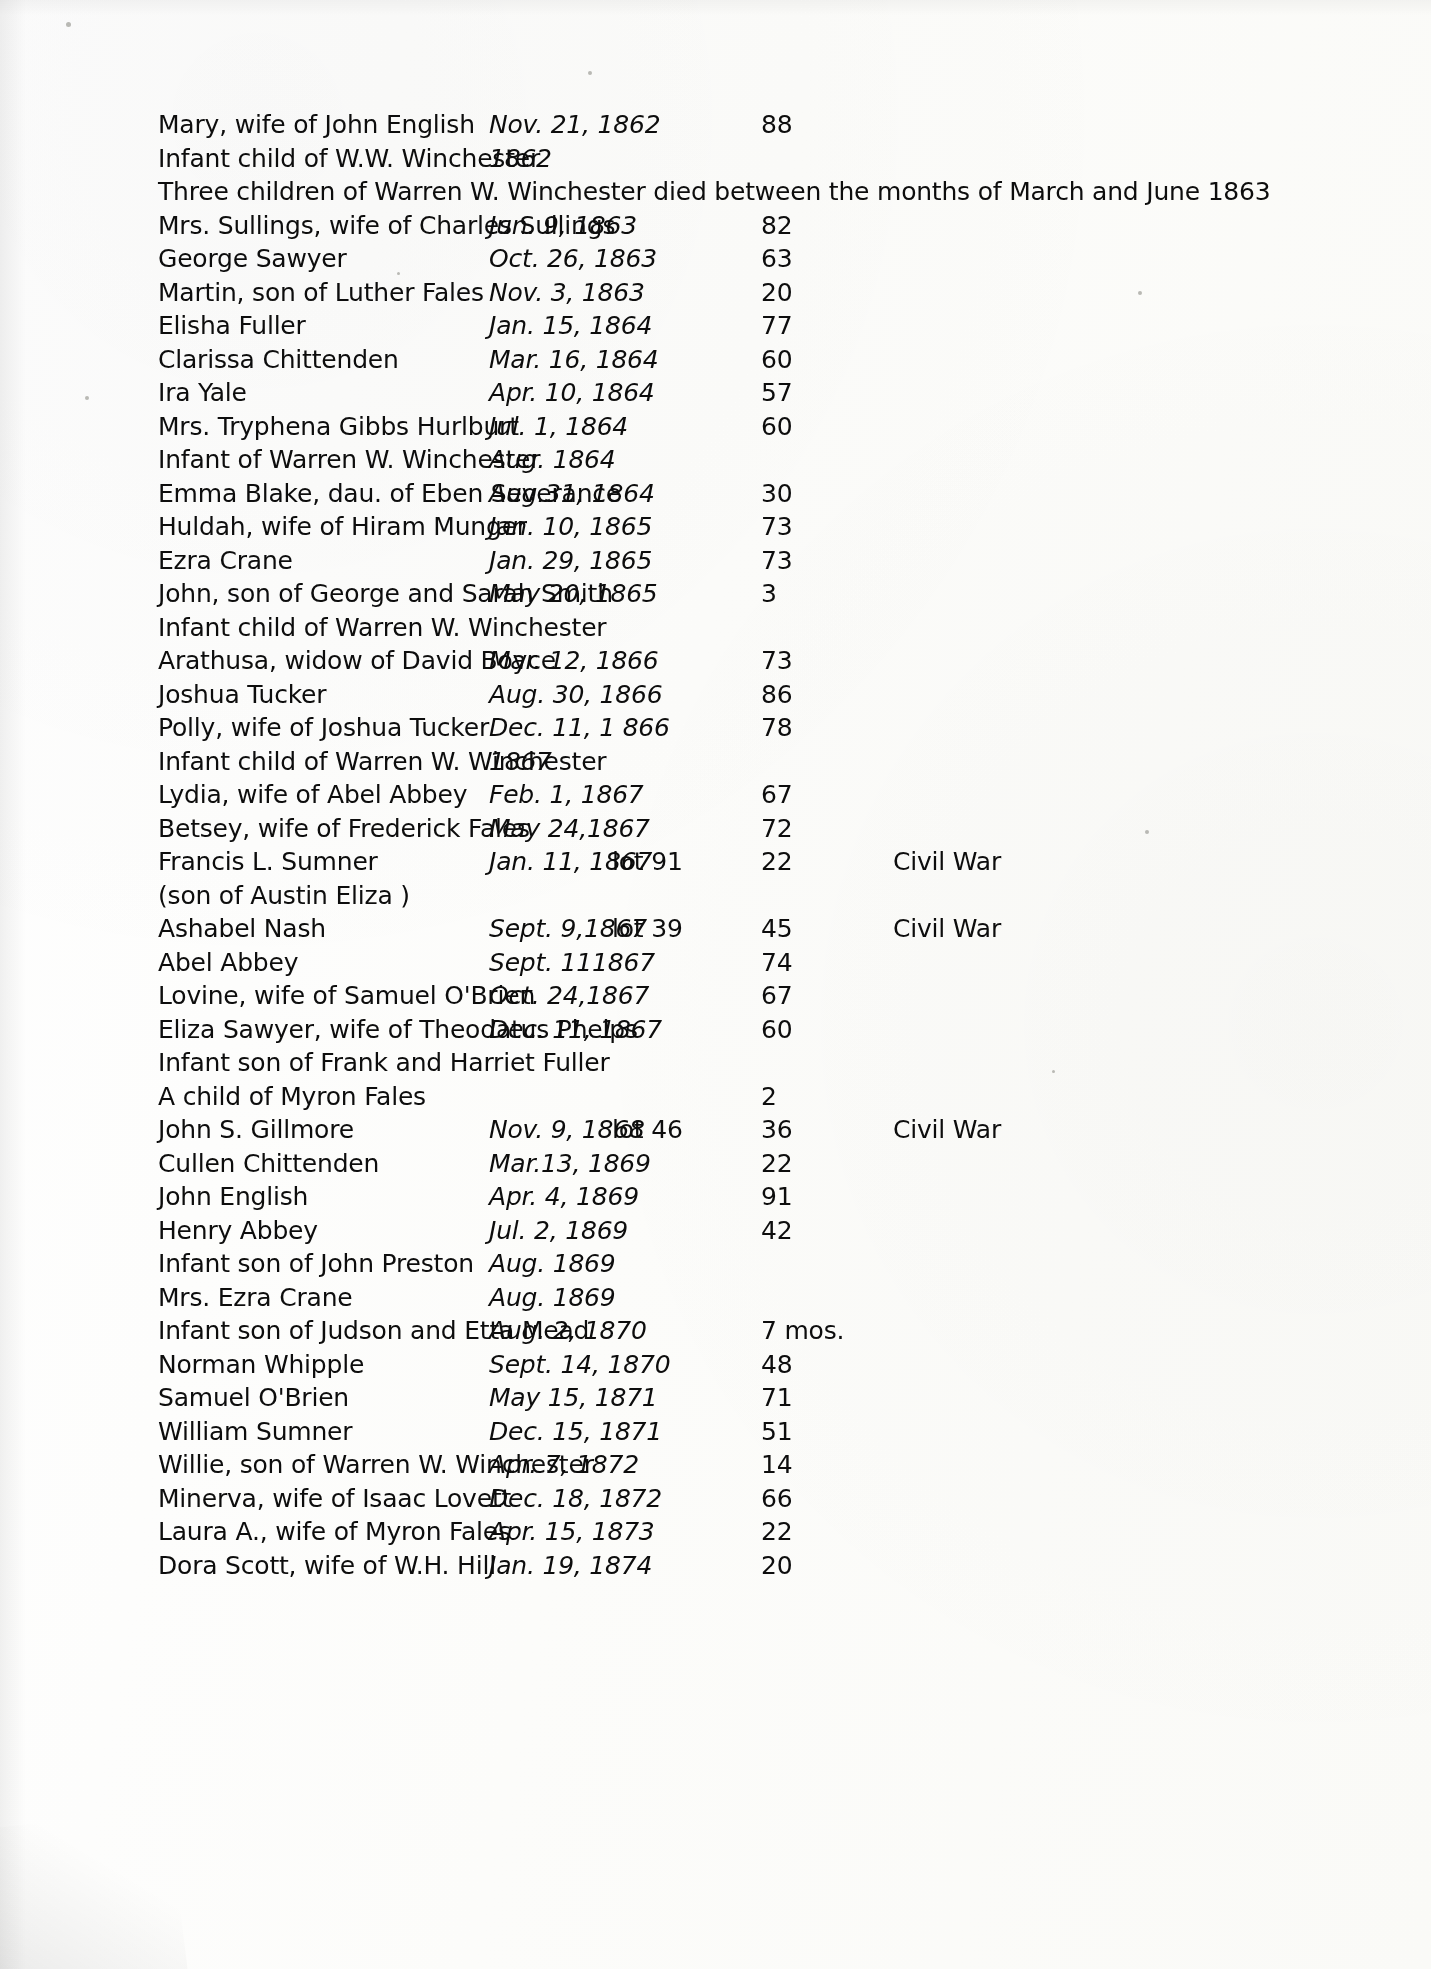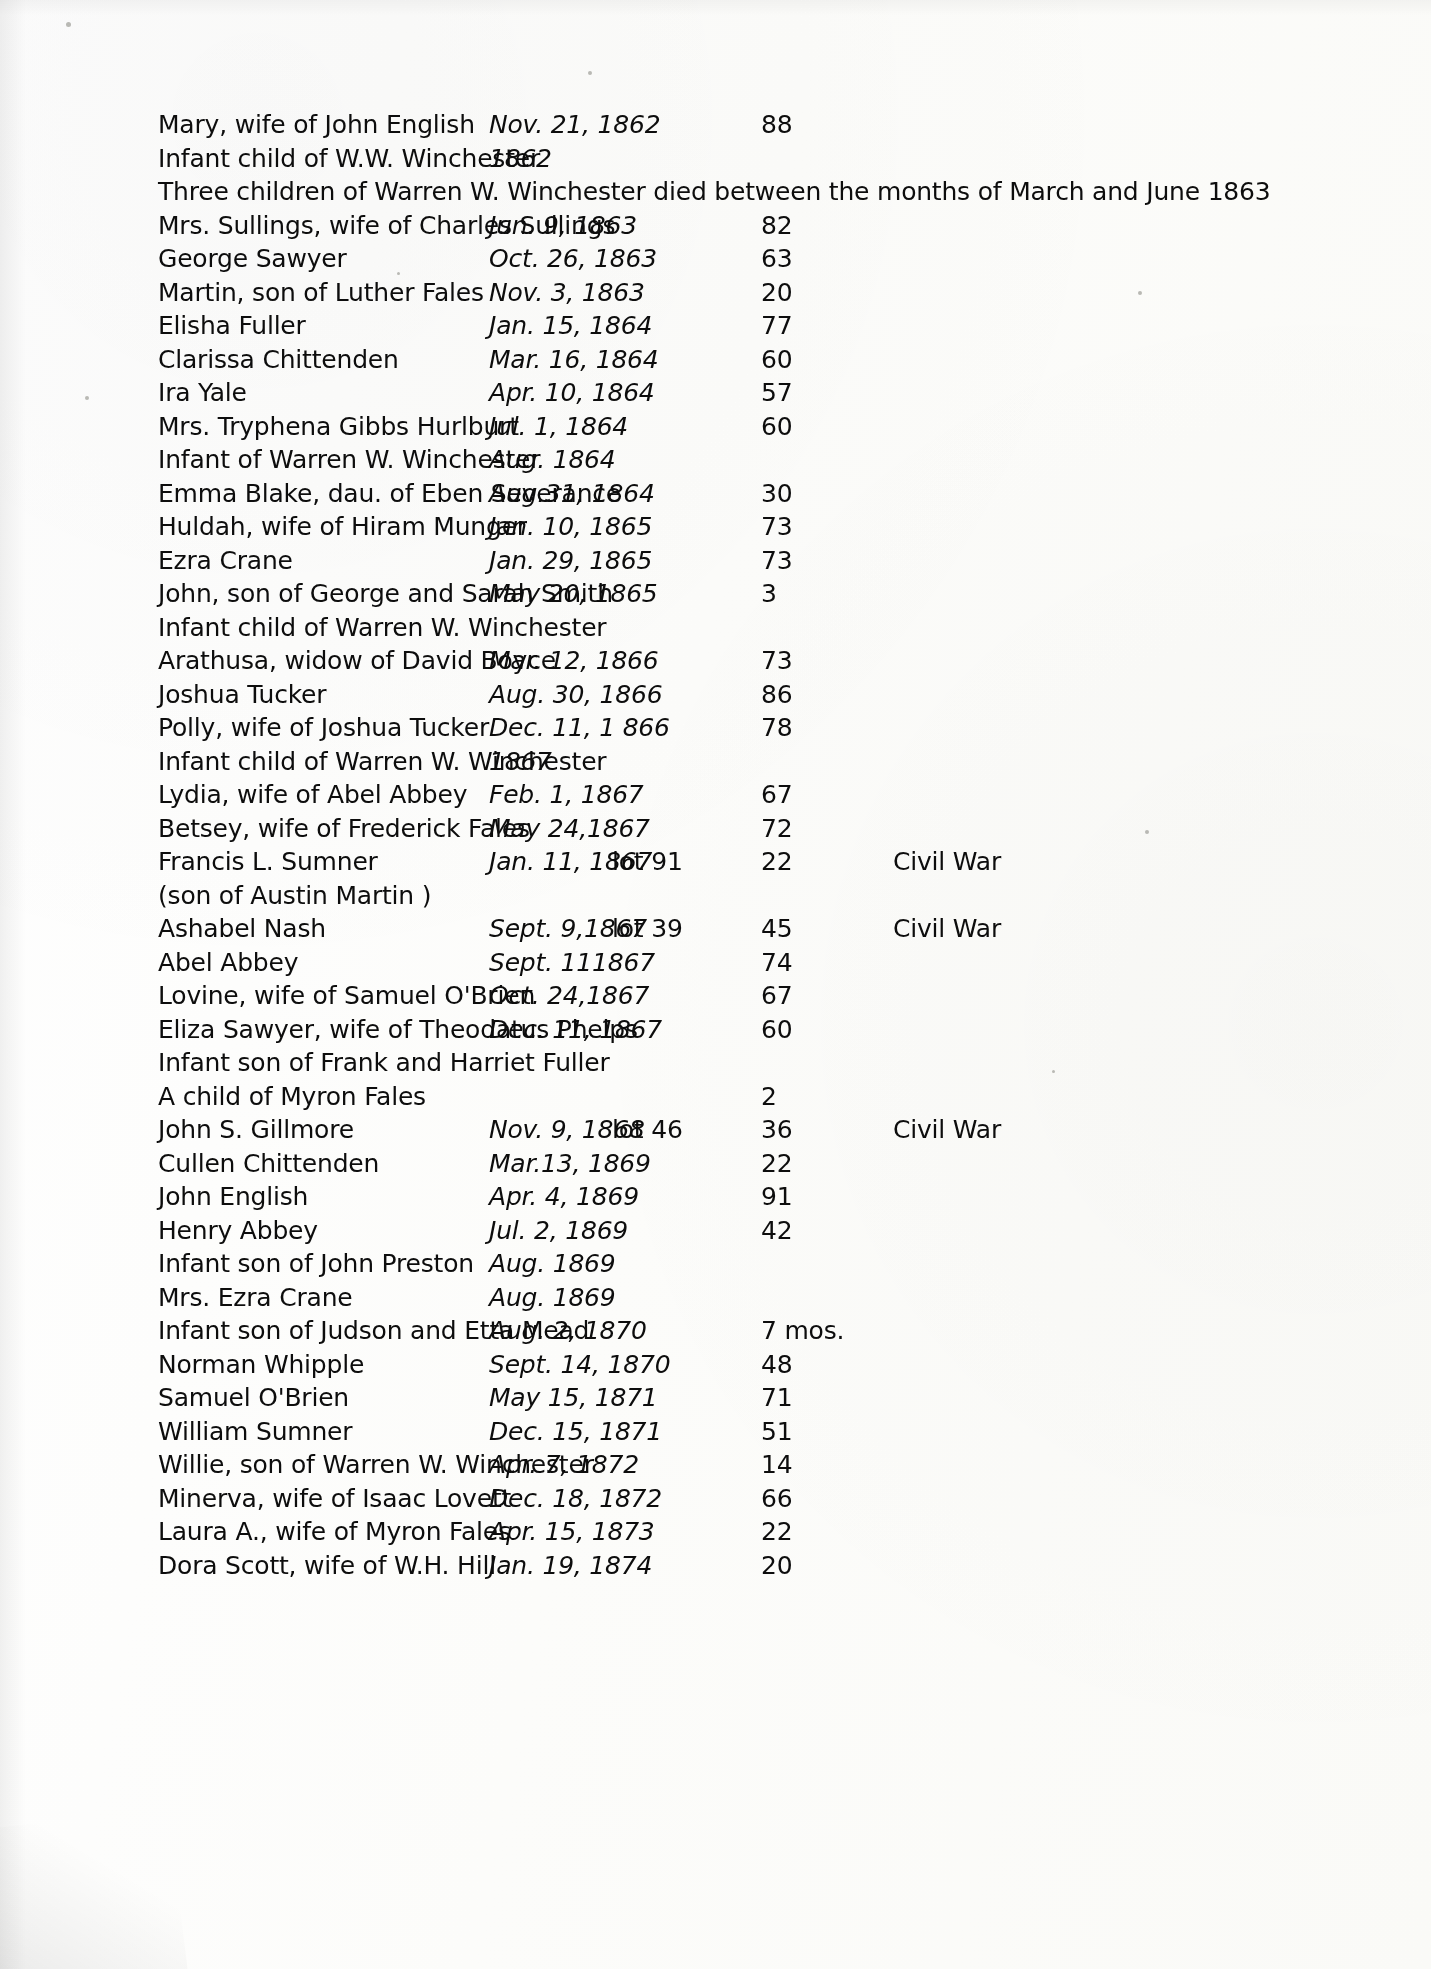--- a/index.html
+++ b/index.html
@@ -224,21 +224,21 @@
         <span class="cell col-age">72</span>
       </div>
       <div class="record-row">
         <span class="cell col-name">Francis L. Sumner</span>
         <span class="cell col-date">Jan. 11, 1867</span>
         <span class="cell col-lot">lot 91</span>
         <span class="cell col-age">22</span>
         <span class="cell col-note">Civil War</span>
       </div>
       <div class="record-row">
-        <span class="cell col-cont">(son of Austin Martin )</span>
+        <span class="cell col-cont">(son of Austin Eliza )</span>
       </div>
       <div class="record-row">
         <span class="cell col-name">Ashabel Nash</span>
         <span class="cell col-date">Sept. 9,1867</span>
         <span class="cell col-lot">lot 39</span>
         <span class="cell col-age">45</span>
         <span class="cell col-note">Civil War</span>
       </div>
       <div class="record-row">
         <span class="cell col-name">Abel Abbey</span>

